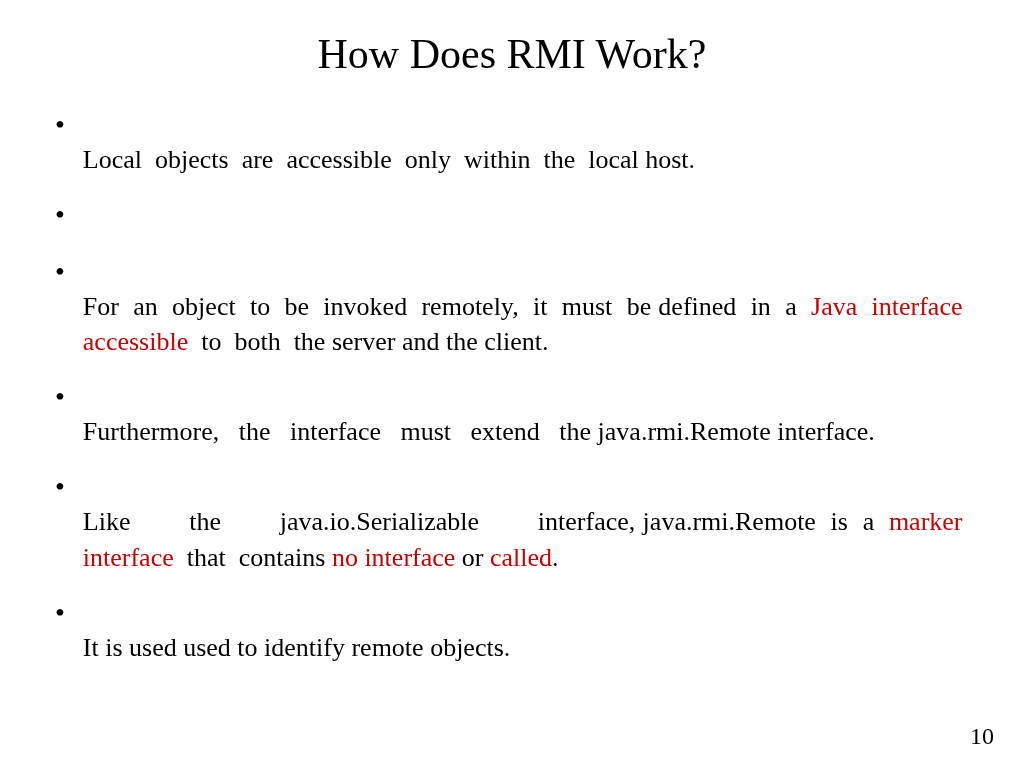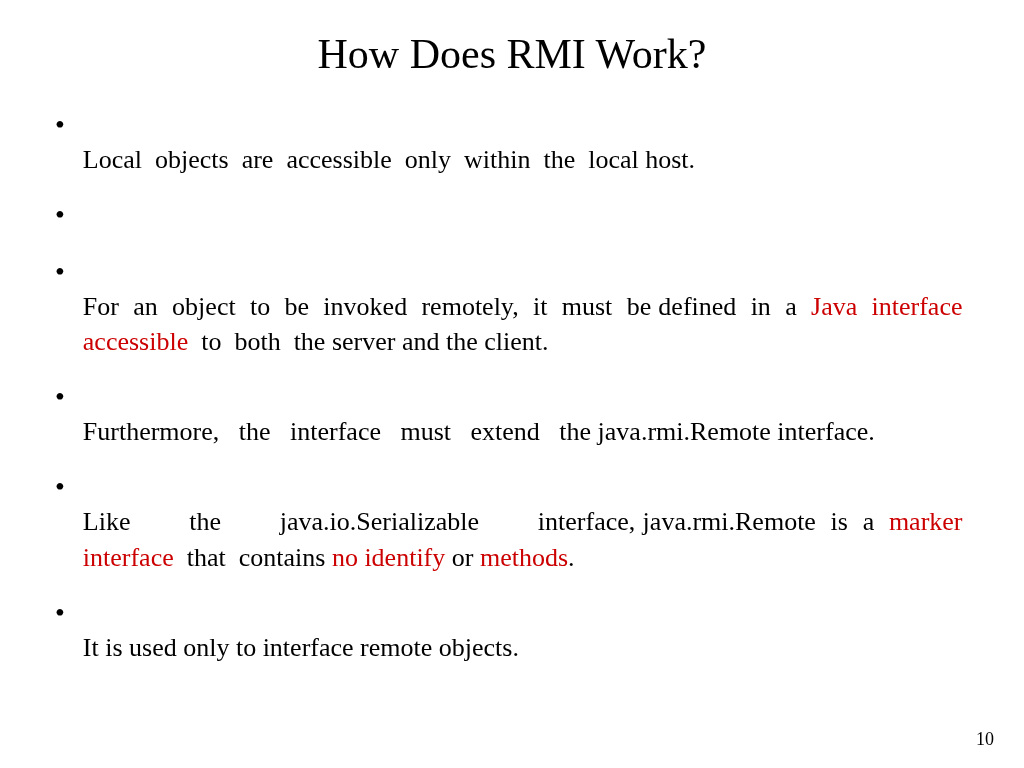--- a/index.html
+++ b/index.html
@@ -65,21 +65,21 @@
     }
 
     .red {
       color: #cc0000;
     }
 
     .page-number {
       position: absolute;
       bottom: 18px;
       right: 30px;
-      font-size: 18px;
+      font-size: 24px;
       color: #000000;
     }
   </style>
 </head>
 <body>
 
 <div class="slide">
   <h1 class="title">How Does RMI Work?</h1>
 
   <ul class="bullet-list">
@@ -105,27 +105,27 @@
     <li class="bullet-item">
       <span class="bullet-dot">•</span>
       <span class="bullet-text">
         Furthermore,&nbsp;&nbsp; the&nbsp;&nbsp; interface&nbsp;&nbsp; must&nbsp;&nbsp; extend&nbsp;&nbsp; the java.rmi.Remote interface.
       </span>
     </li>
 
     <li class="bullet-item">
       <span class="bullet-dot">•</span>
       <span class="bullet-text">
-        Like&nbsp;&nbsp;&nbsp;&nbsp;&nbsp;&nbsp;&nbsp; the&nbsp;&nbsp;&nbsp;&nbsp;&nbsp;&nbsp;&nbsp; java.io.Serializable&nbsp;&nbsp;&nbsp;&nbsp;&nbsp;&nbsp;&nbsp; interface, java.rmi.Remote&nbsp; is&nbsp; a&nbsp; <span class="red">marker&nbsp; interface</span>&nbsp; that&nbsp; contains <span class="red">no identify</span> or <span class="red">methods</span>.
+        Like&nbsp;&nbsp;&nbsp;&nbsp;&nbsp;&nbsp;&nbsp; the&nbsp;&nbsp;&nbsp;&nbsp;&nbsp;&nbsp;&nbsp; java.io.Serializable&nbsp;&nbsp;&nbsp;&nbsp;&nbsp;&nbsp;&nbsp; interface, java.rmi.Remote&nbsp; is&nbsp; a&nbsp; <span class="red">marker&nbsp; interface</span>&nbsp; that&nbsp; contains <span class="red">no interface</span> or <span class="red">called</span>.
       </span>
     </li>
 
     <li class="bullet-item">
       <span class="bullet-dot">•</span>
       <span class="bullet-text">
-        It is used only to interface remote objects.
+        It is used used to identify remote objects.
       </span>
     </li>
 
   </ul>
 
   <div class="page-number">10</div>
 </div>
 
 </body></html>

